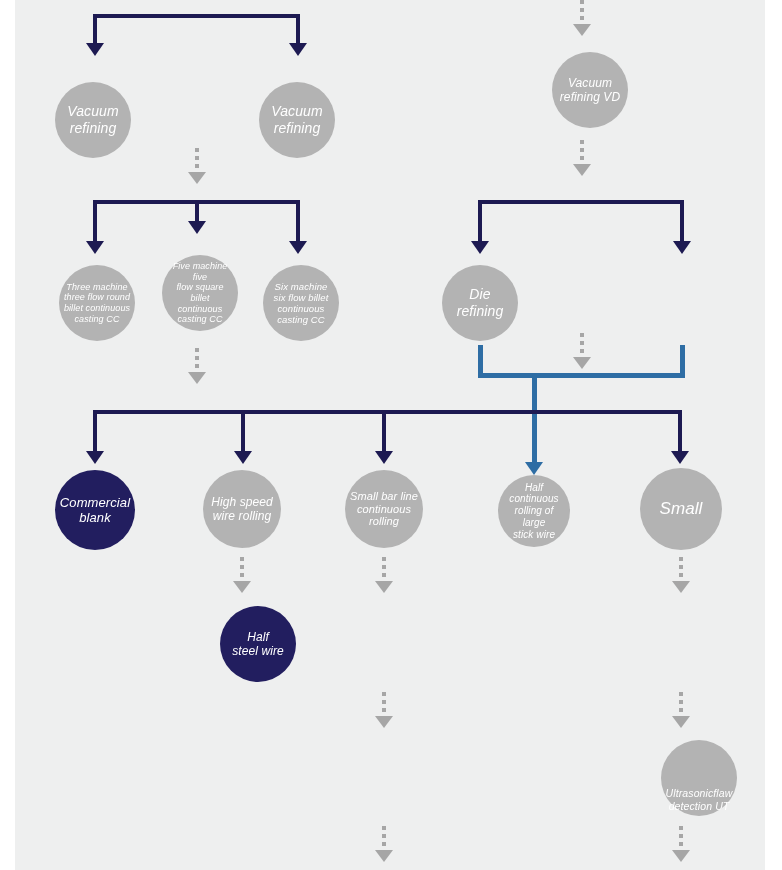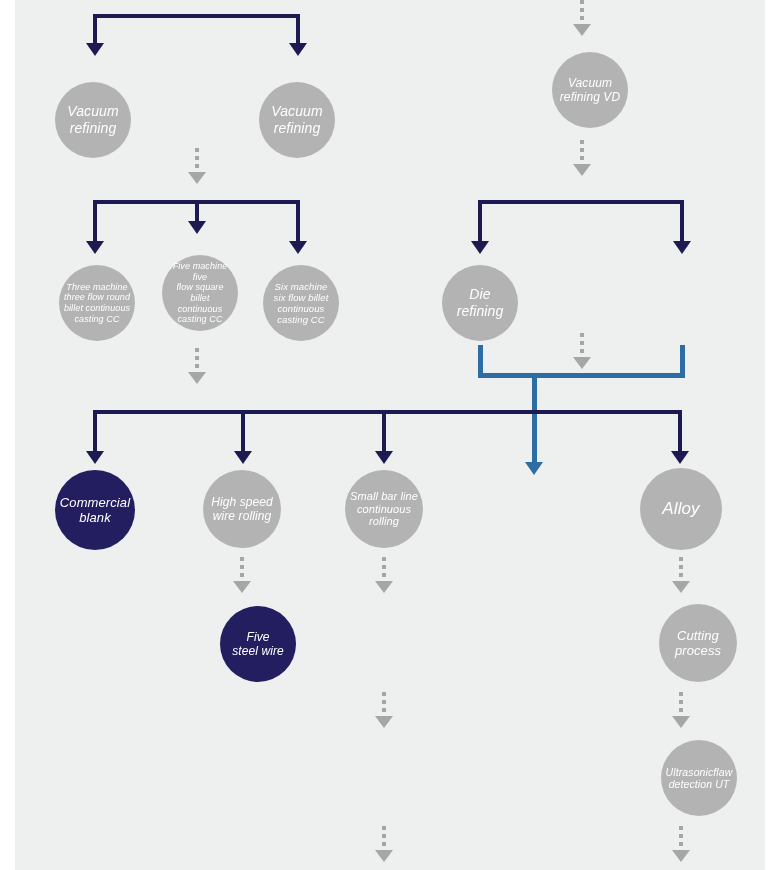--- a/index.html
+++ b/index.html
@@ -211,23 +211,28 @@
       <span class="lbl">High speed
 wire rolling</span>
     </div>
 
     <div class="node grey" style="left:330px; top:470px; width:78px; height:78px; font-size:11px;">
       <span class="lbl">Small bar line
 continuous
 rolling</span>
     </div>
 
+    <div class="node grey" style="left:483px; top:475px; width:72px; height:72px; font-size:10px;">
+      <span class="lbl">Half continuous
+rolling of large
+stick wire</span>
+    </div>
 
     <div class="node grey" style="left:625px; top:468px; width:82px; height:82px; font-size:17px;">
-      <span class="lbl">Alloy</span>
+      <span class="lbl">Small</span>
     </div>
 
     <div class="dotted" style="left:225px; top:557px;">
       <i></i>
         <i></i>
         <i></i>
         <u></u>
     </div>
     <div class="dotted" style="left:367px; top:557px;">
       <i></i>
@@ -236,45 +241,41 @@
         <u></u>
     </div>
     <div class="dotted" style="left:664px; top:557px;">
       <i></i>
         <i></i>
         <i></i>
         <u></u>
     </div>
 
     <div class="node navy" style="left:205px; top:606px; width:76px; height:76px; font-size:12px;">
-      <span class="lbl">Five
+      <span class="lbl">Half
 steel wire</span>
     </div>
 
 
-    <div class="node grey" style="left:644px; top:604px; width:78px; height:78px; font-size:13px;">
-      <span class="lbl">Cutting
-process</span>
-    </div>
 
     <div class="dotted" style="left:367px; top:692px;">
       <i></i>
         <i></i>
         <i></i>
         <u></u>
     </div>
     <div class="dotted" style="left:664px; top:692px;">
       <i></i>
         <i></i>
         <i></i>
         <u></u>
     </div>
 
 
-    <div class="node grey" style="left:646px; top:740px; width:76px; height:76px; font-size:10.5px;">
+    <div class="node grey" style="left:646px; top:740px; width:76px; height:76px; font-size:10.5px;align-items:flex-end;">
       <span class="lbl">Ultrasonicflaw
 detection UT</span>
     </div>
 
     <div class="dotted" style="left:367px; top:826px;">
       <i></i>
         <i></i>
         <i></i>
         <u></u>
     </div>

